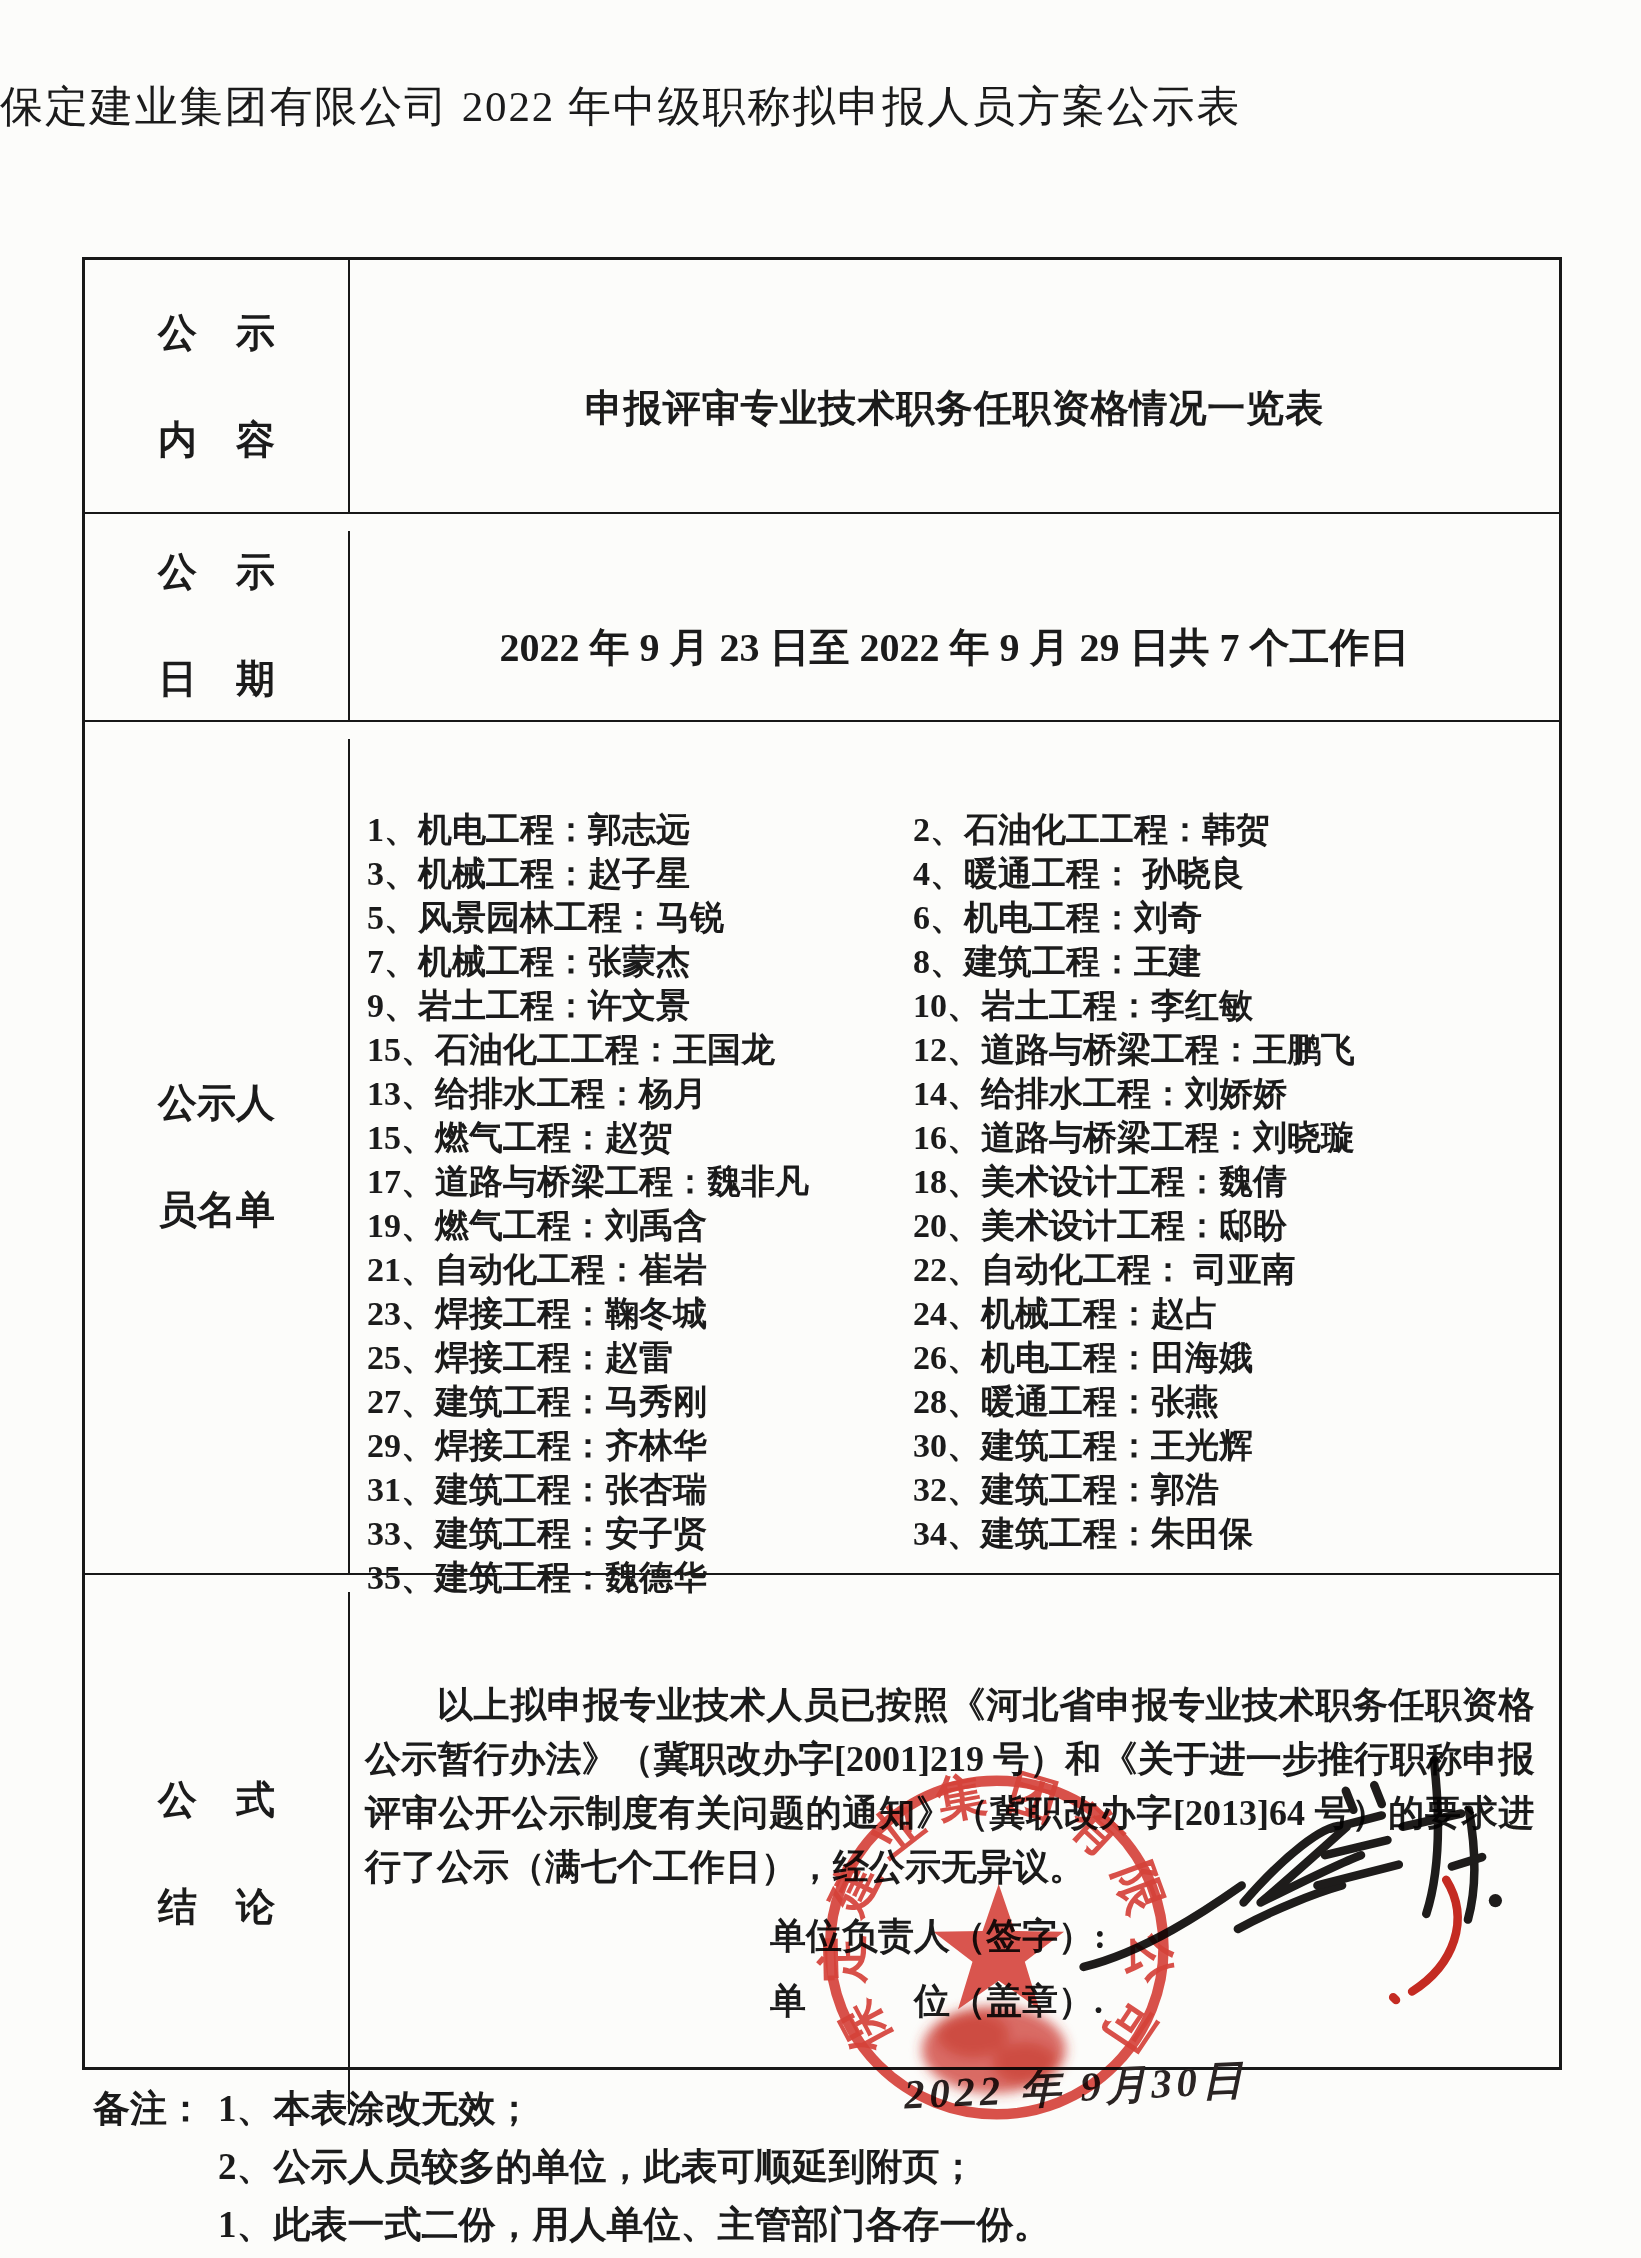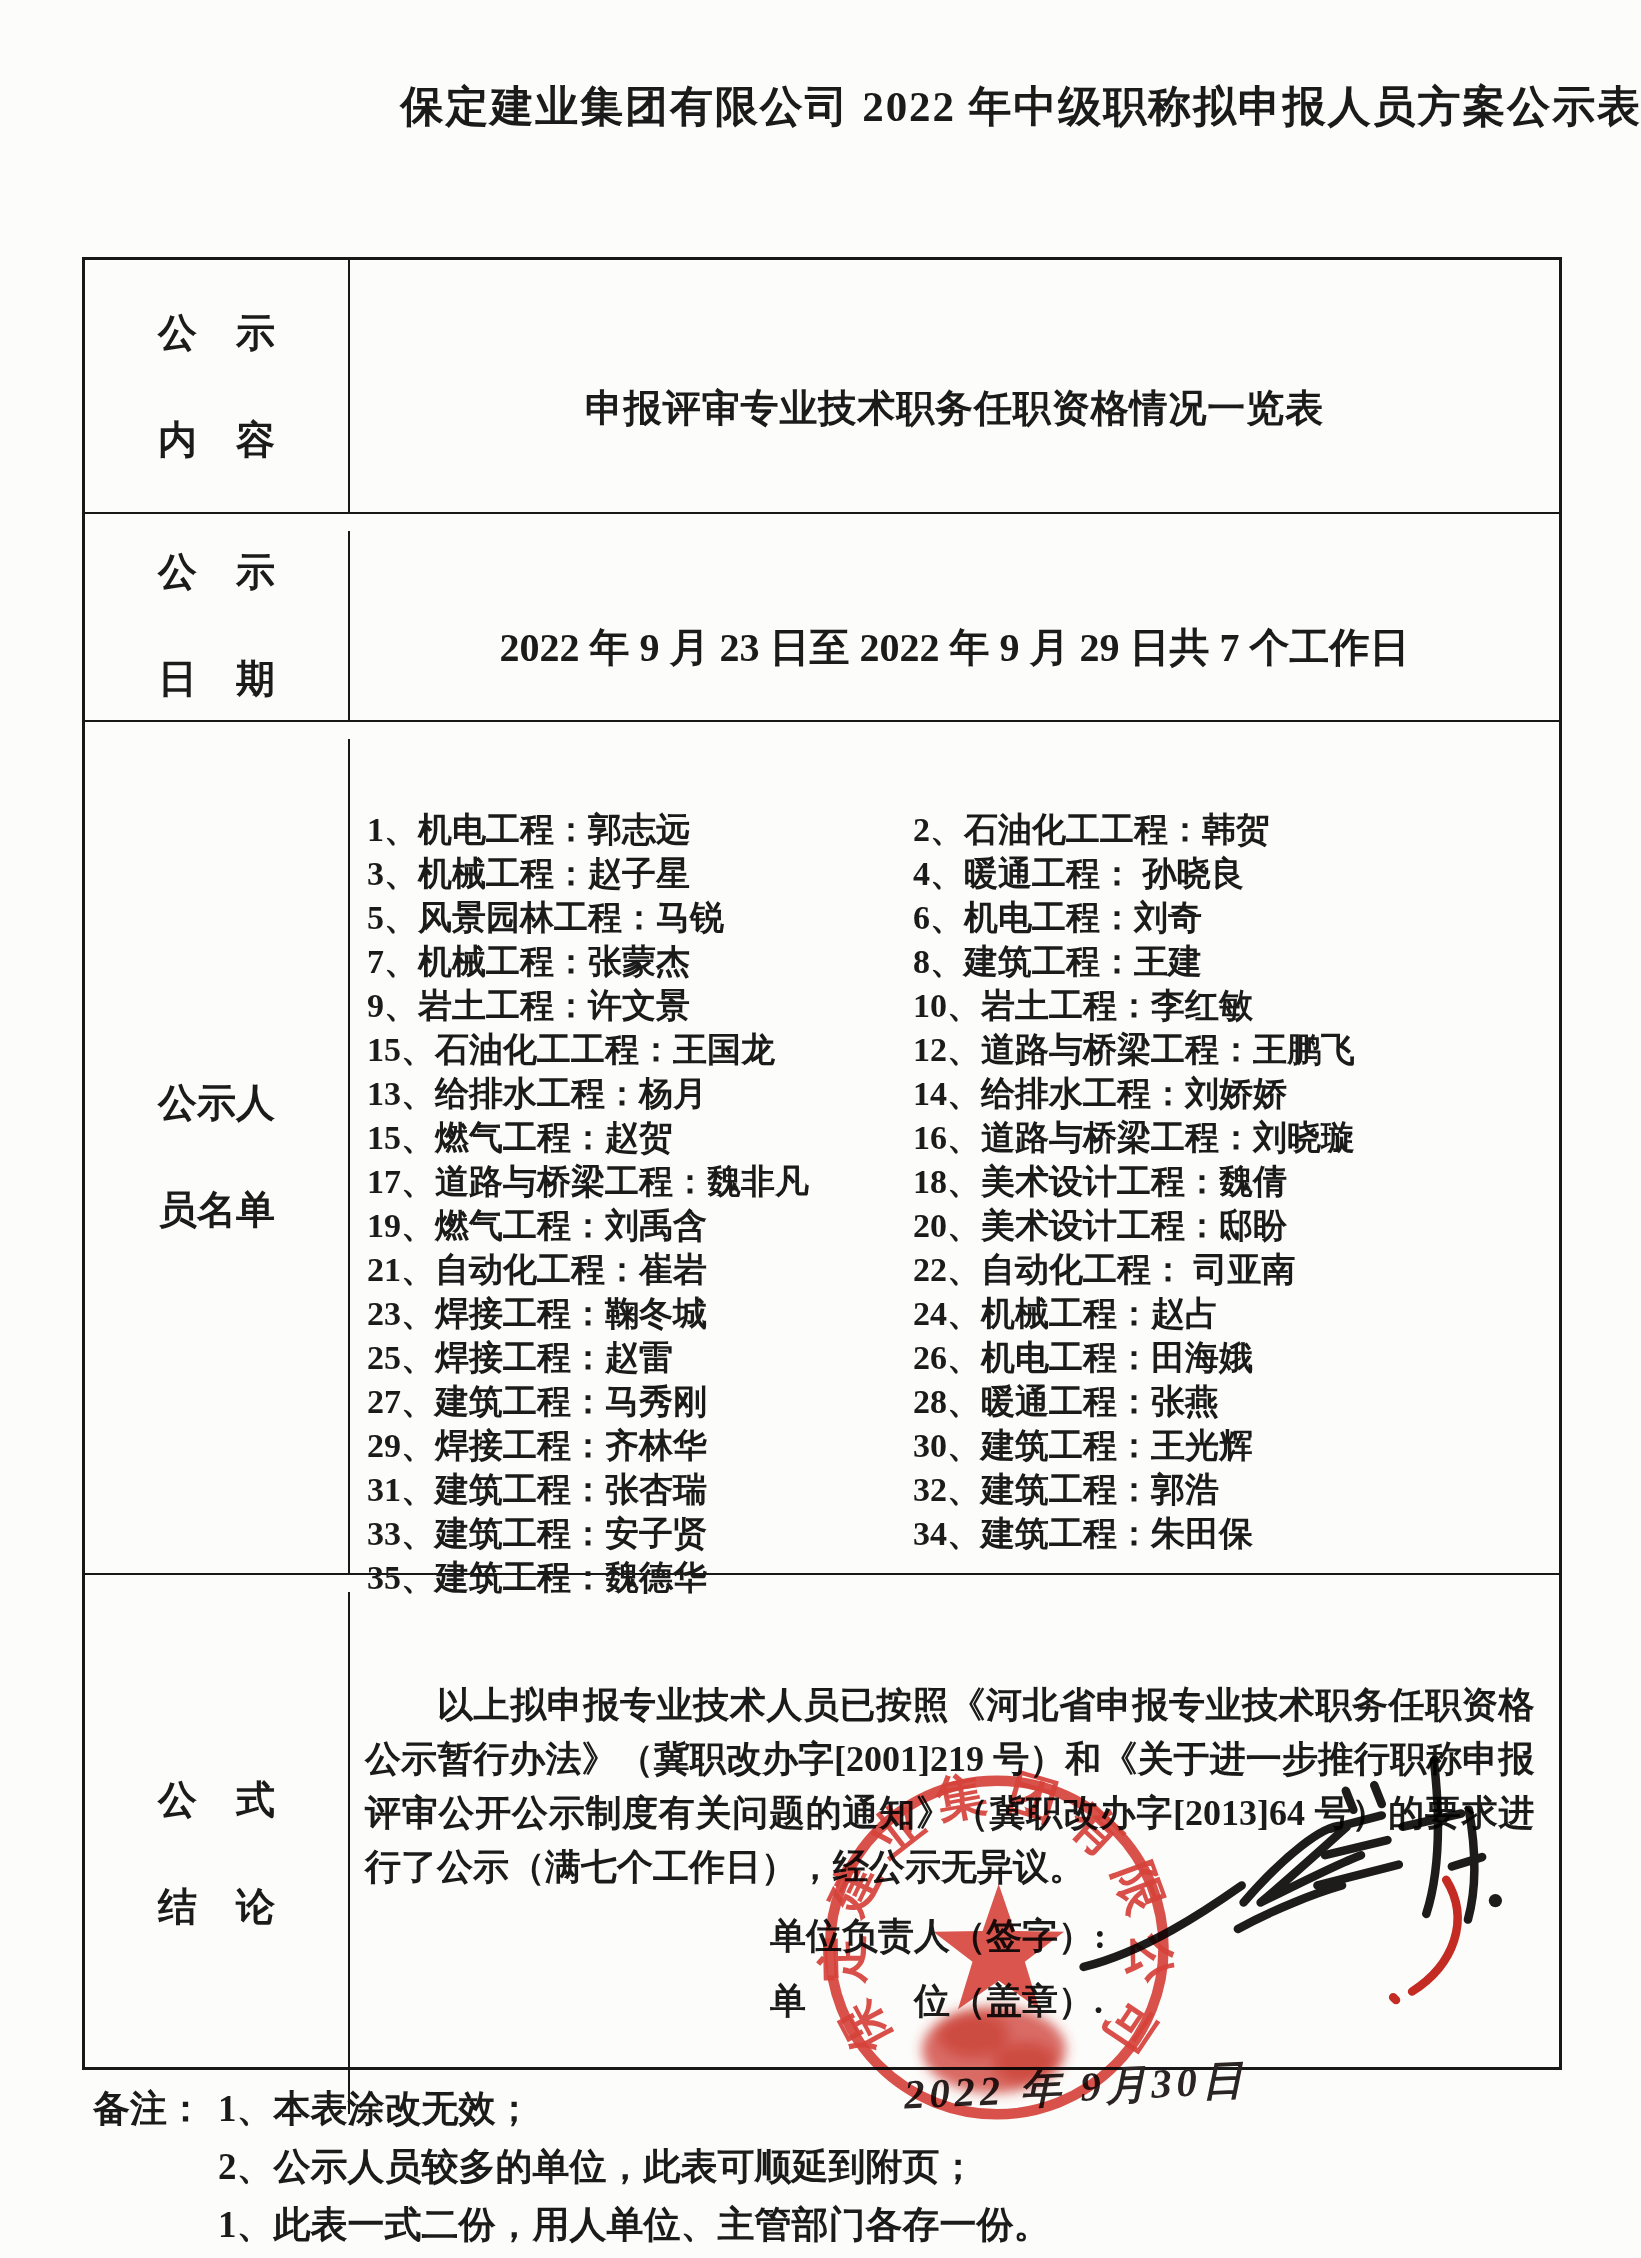--- a/index.html
+++ b/index.html
@@ -1,19 +1,19 @@
 <!DOCTYPE html>
 <html style="font-size:15px"><head>
 <meta charset="utf-8">
 <style>
   html,body{margin:0;padding:0;}
   body{background:#9a9a9a;font-family:"Liberation Serif","DejaVu Serif",serif;}
   .page{position:relative;width:1642px;height:2259px;background:#fcfcfa;overflow:hidden;color:#1b1b1b;}
-  .doc-title{position:absolute;top:78px;left:0;width:100%;text-align:right;
-    font-size:43px;font-weight:700;letter-spacing:1.9px;}
+  .doc-title{position:absolute;top:78px;left:0;width:100%;text-align:left;
+    font-size:43px;font-weight:400;letter-spacing:1.9px;}
   .form-table{position:absolute;left:82px;top:257px;width:1480px;height:1813px;
     border:3.8px solid #181818;box-sizing:border-box;display:flex;flex-direction:column;background:transparent;gap:17px;}
   .trow{display:flex;border-bottom:2.8px solid #181818;box-sizing:border-box;flex:0 0 auto;}
   .trow:last-child{border-bottom:none;}
   .label-cell{width:265px;flex:0 0 265px;border-right:2.8px solid #181818;box-sizing:border-box;
     display:flex;flex-direction:column;justify-content:center;align-items:center;gap:53px;
     font-size:39px;font-weight:600;}
   .value-cell{flex:1 1 auto;position:relative;box-sizing:border-box;margin-top:44px;}
   .center-val{display:flex;align-items:center;justify-content:center;height:100%;}
   .row-content .center-val{font-size:38px;font-weight:700;letter-spacing:0.9px;}

